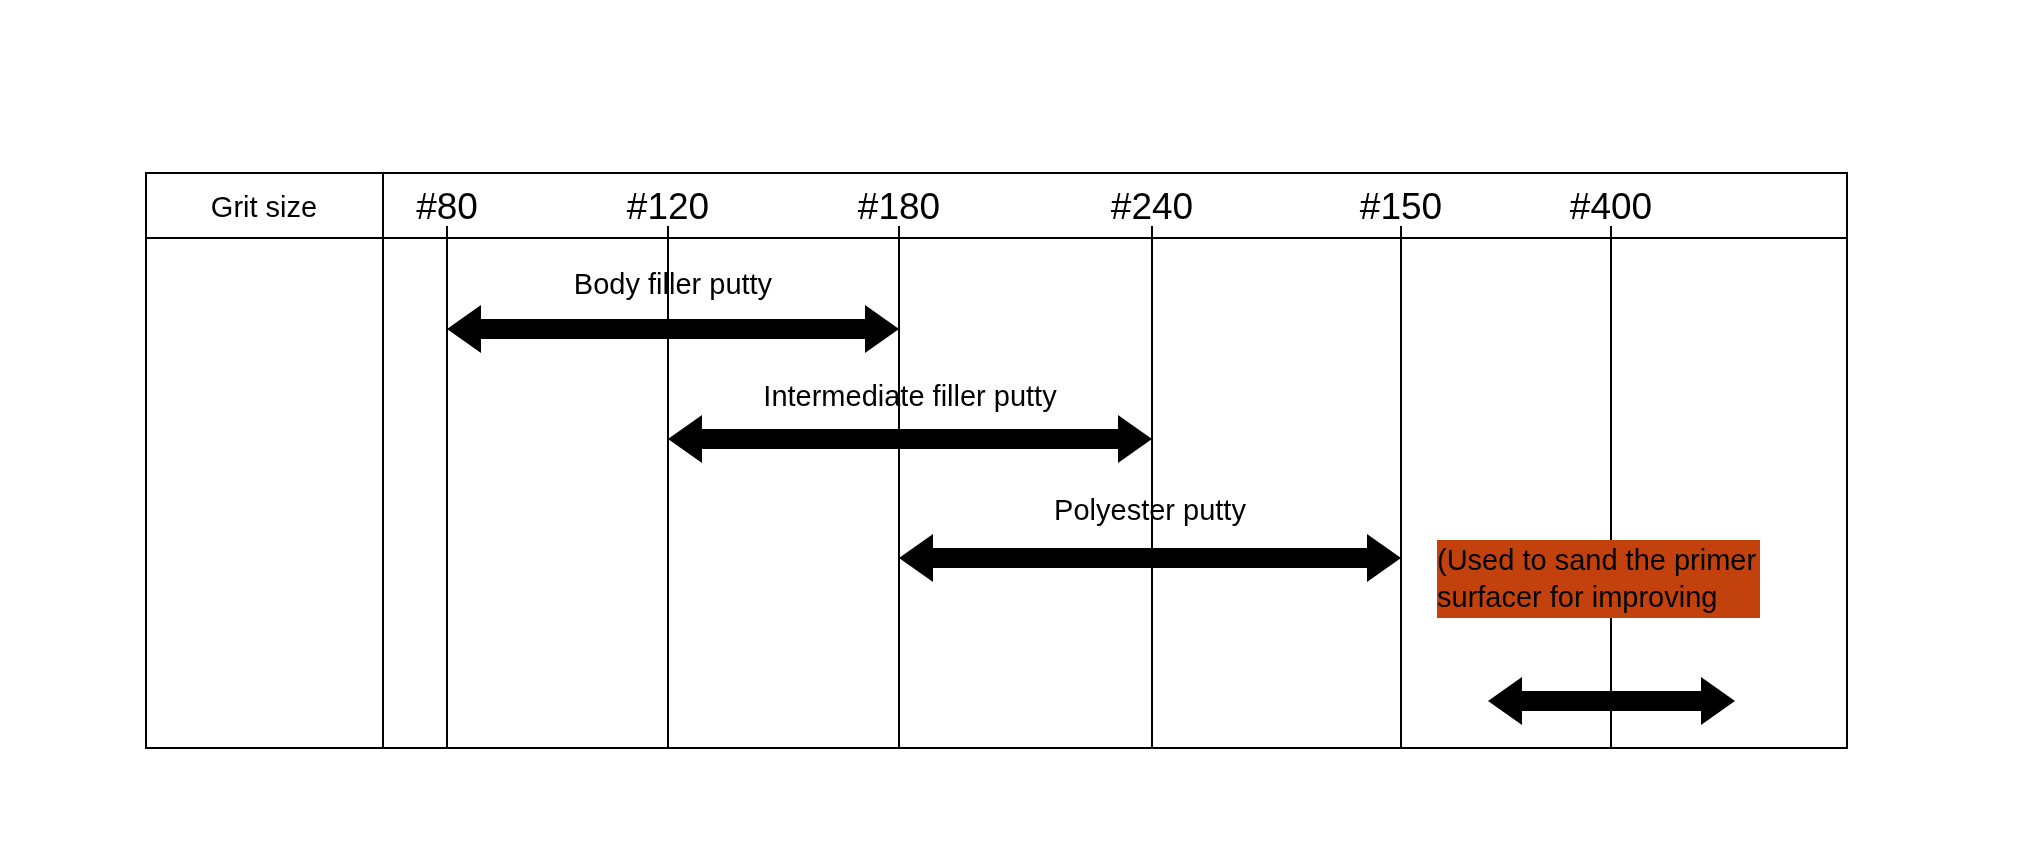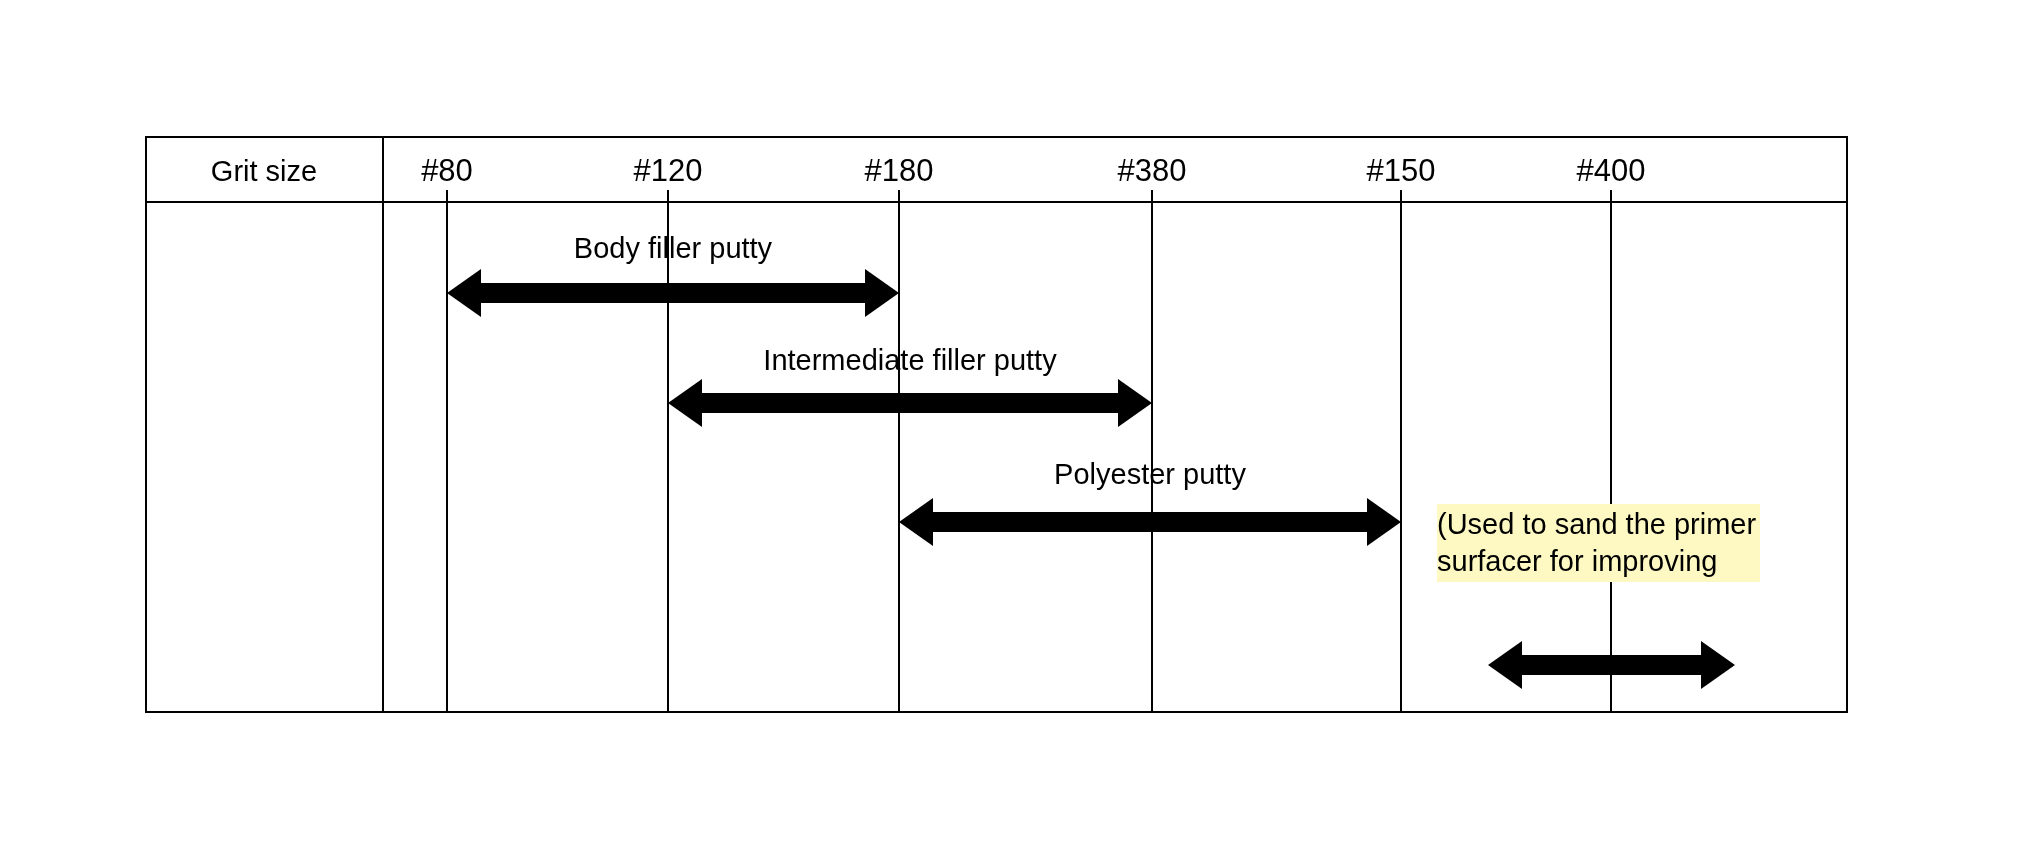--- a/index.html
+++ b/index.html
@@ -3,20 +3,21 @@
 <meta charset="utf-8">
 <style>
   html,body{margin:0;padding:0;background:#ffffff;}
   #screen{
     position:relative;
     width:2020px;height:751px;
     background:#ffffff;
     font-family:"Liberation Sans","DejaVu Sans",sans-serif;
     color:#000000;
     overflow:hidden;
+    margin-top:36px;
   }
   #table-frame{
     position:absolute;
     border:2px solid #000000;
     background:transparent;
   }
   .hline{position:absolute;background:#000000;height:2px;}
   .vline{position:absolute;background:#000000;width:2px;}
   .gridline{position:absolute;background:#000000;width:2px;z-index:1;}
   .txt{
@@ -24,21 +25,21 @@
     font-size:29px;
     line-height:30px;
     white-space:nowrap;
     z-index:2;
   }
   .txt-center{text-align:center;}
   .tick-label{
     position:absolute;
     width:140px;
     text-align:center;
-    font-size:31px;
+    font-size:37px;
     line-height:30px;
     z-index:2;
   }
   .range-label{
     position:absolute;
     transform:translateX(-50%);
     font-size:29px;
     line-height:30px;
     white-space:nowrap;
     z-index:2;
@@ -51,21 +52,21 @@
     border-right:34px solid #000000;
   }
   .head-r{
     position:absolute;width:0;height:0;z-index:3;
     border-top:24px solid transparent;
     border-bottom:24px solid transparent;
     border-left:34px solid #000000;
   }
   .note{
     position:absolute;
-    background:#fef9c3;
+    background:#c2410c;
     font-size:29px;
     line-height:37px;
     white-space:nowrap;
     z-index:2;
     padding:2px 4px 2px 0;
   }
 </style>
 </head>
 <body>
 
@@ -79,21 +80,21 @@
 
   <div class="txt txt-center" style="left:145px;top:156px;width:238px;">Grit size</div>
 
 <div class="gridline" style="left: 446px; top: 190px; height: 523px;"></div>
     <div class="tick-label" style="left: 377px; top: 156px;">#80</div>
     <div class="gridline" style="left: 667px; top: 190px; height: 523px;"></div>
     <div class="tick-label" style="left: 598px; top: 156px;">#120</div>
     <div class="gridline" style="left: 898px; top: 190px; height: 523px;"></div>
     <div class="tick-label" style="left: 829px; top: 156px;">#180</div>
     <div class="gridline" style="left: 1151px; top: 190px; height: 523px;"></div>
-    <div class="tick-label" style="left: 1082px; top: 156px;">#380</div>
+    <div class="tick-label" style="left: 1082px; top: 156px;">#240</div>
     <div class="gridline" style="left: 1400px; top: 190px; height: 523px;"></div>
     <div class="tick-label" style="left: 1331px; top: 156px;">#150</div>
     <div class="gridline" style="left: 1610px; top: 190px; height: 523px;"></div>
     <div class="tick-label" style="left: 1541px; top: 156px;">#400</div>
     <div class="range-label" style="left: 673px; top: 233px; text-align: right;">Body filler putty</div>
     <div class="shaft" style="left: 477px; top: 283px; width: 392px;"></div>
     <div class="head-l" style="left: 447px; top: 269px;"></div>
     <div class="head-r" style="left: 865px; top: 269px;"></div>
     <div class="range-label" style="left: 910px; top: 345px;">Intermediate filler putty</div>
     <div class="shaft" style="left: 698px; top: 393px; width: 424px;"></div>

